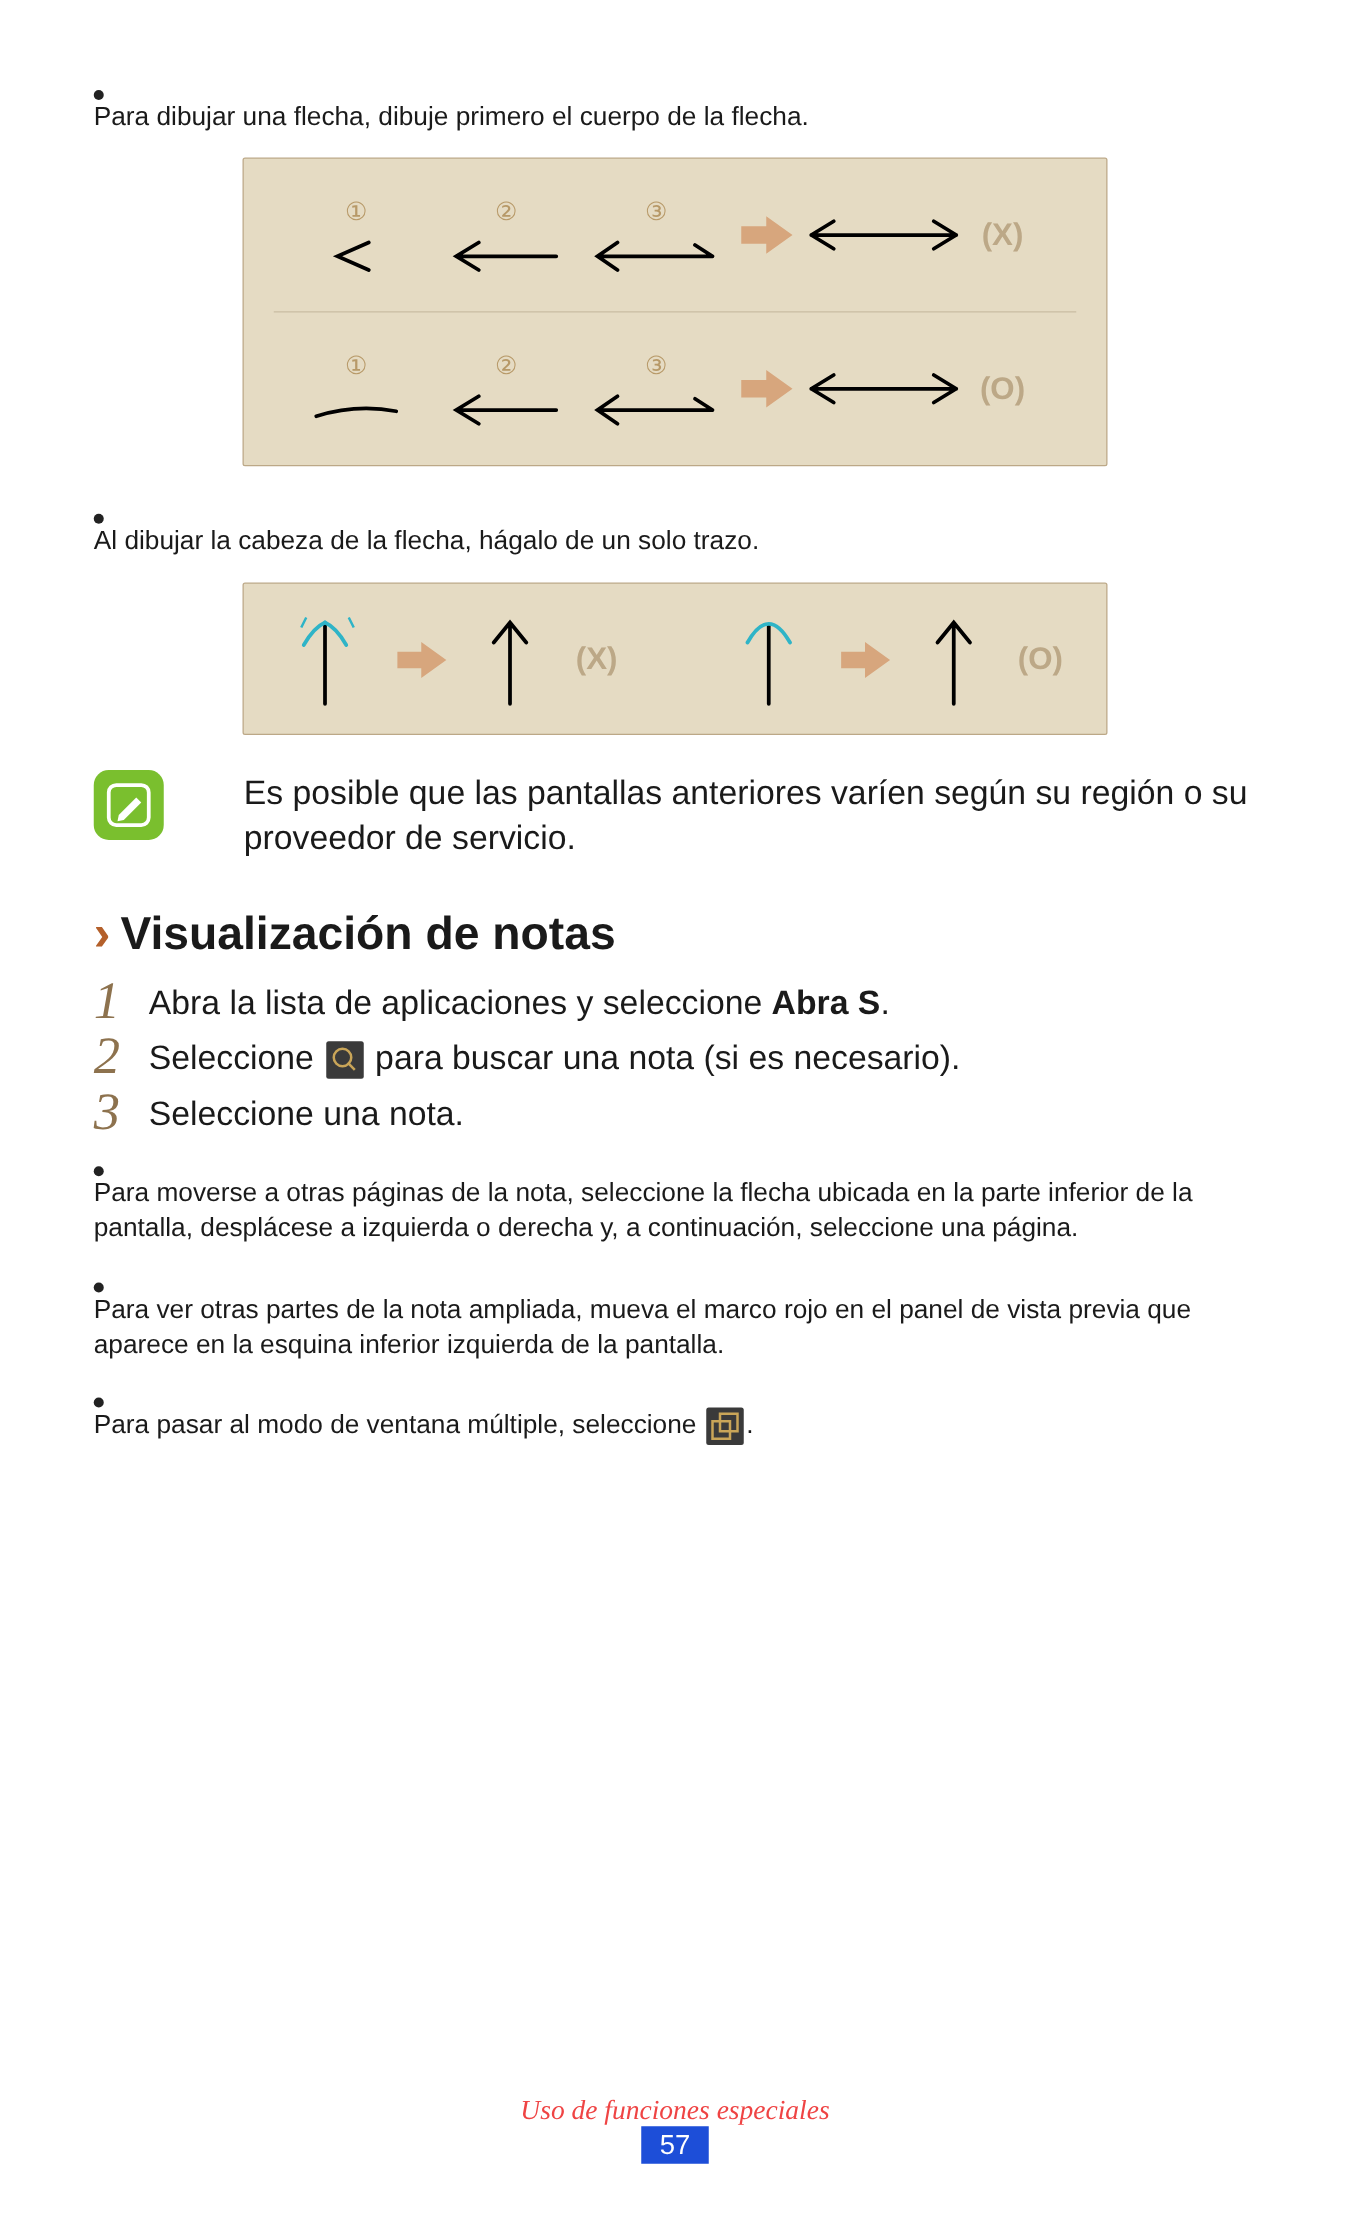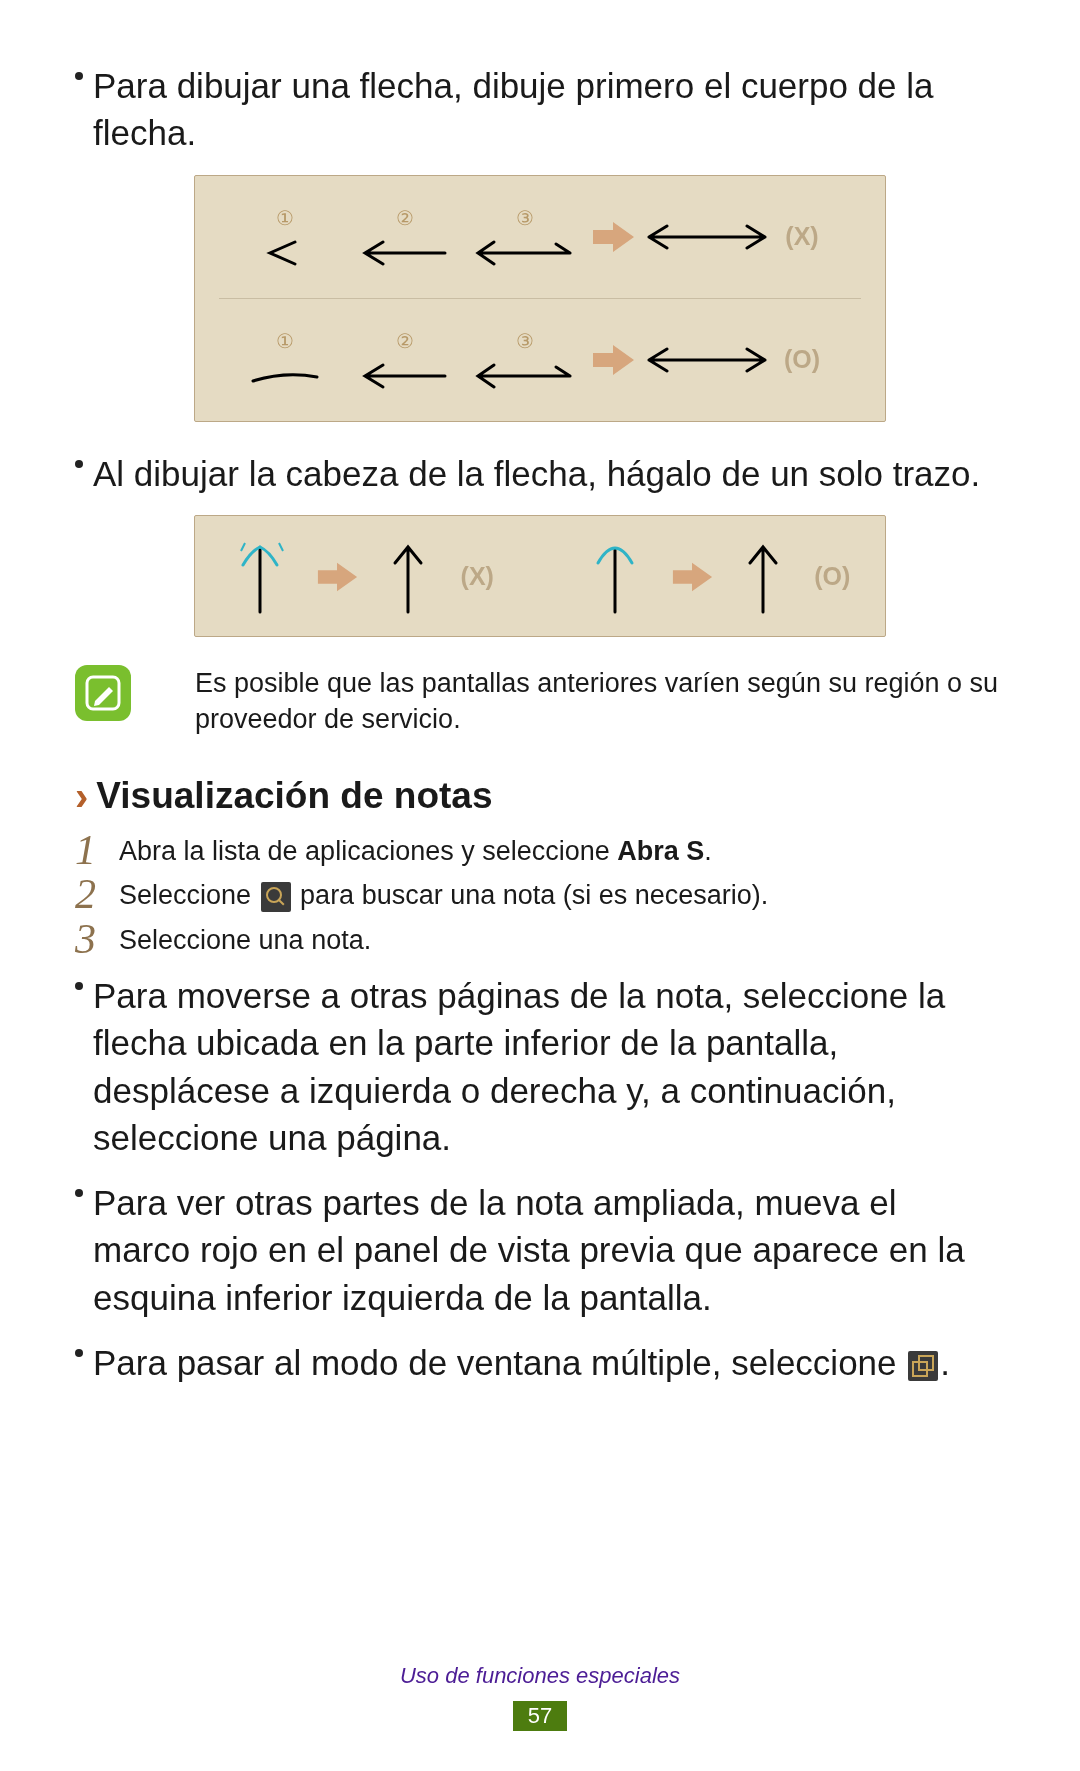--- a/index.html
+++ b/index.html
@@ -10,24 +10,25 @@
     width: 1080px;
     color: #1a1a1a;
   }
   .page {
     padding: 50px 75px 30px 75px;
     box-sizing: border-box;
     min-height: 1771px;
     position: relative;
   }
   .bullet-line {
-    font-size: 35px;
+    font-size: 21px;
     margin: 12px 0 18px 0;
     display: flex;
     align-items: flex-start;
+    flex-direction: column;
   }
   .bullet-dot {
     margin-right: 10px;
     margin-top: 10px;
     width: 8px; height: 8px;
     background: #222; border-radius: 50%;
     flex: 0 0 auto;
   }
   .bullet-text { flex: 1; line-height: 1.35; }
 
@@ -165,32 +166,32 @@
   .opt-list .bullet-text { padding-right: 10px; }
 
   .footer {
     position:absolute;
     bottom: 40px;
     left:0; right:0;
     text-align:center;
   }
   .footer-title {
     font-style: italic;
-    font-family: Liberation Sans, sans-serif;
+    font-family: Liberation Serif, serif;
     font-size: 22px;
-    color: #4c1d95;
+    color: #ef4444;
   }
   .page-num {
     display:inline-block;
     min-width: 42px;
-    background: #4d7c0f;
+    background: #1d4ed8;
     color: #fff;
     font-size: 22px;
     padding: 2px 6px;
-    margin-top: 12px;
+    margin-top: 0;
   }
 </style>
 </head>
 <body>
 
 <div class="page">
 
   <div class="bullet-line">
     <span class="bullet-dot"></span>
     <span class="bullet-text">Para dibujar una flecha, dibuje primero el cuerpo de la flecha.</span>

